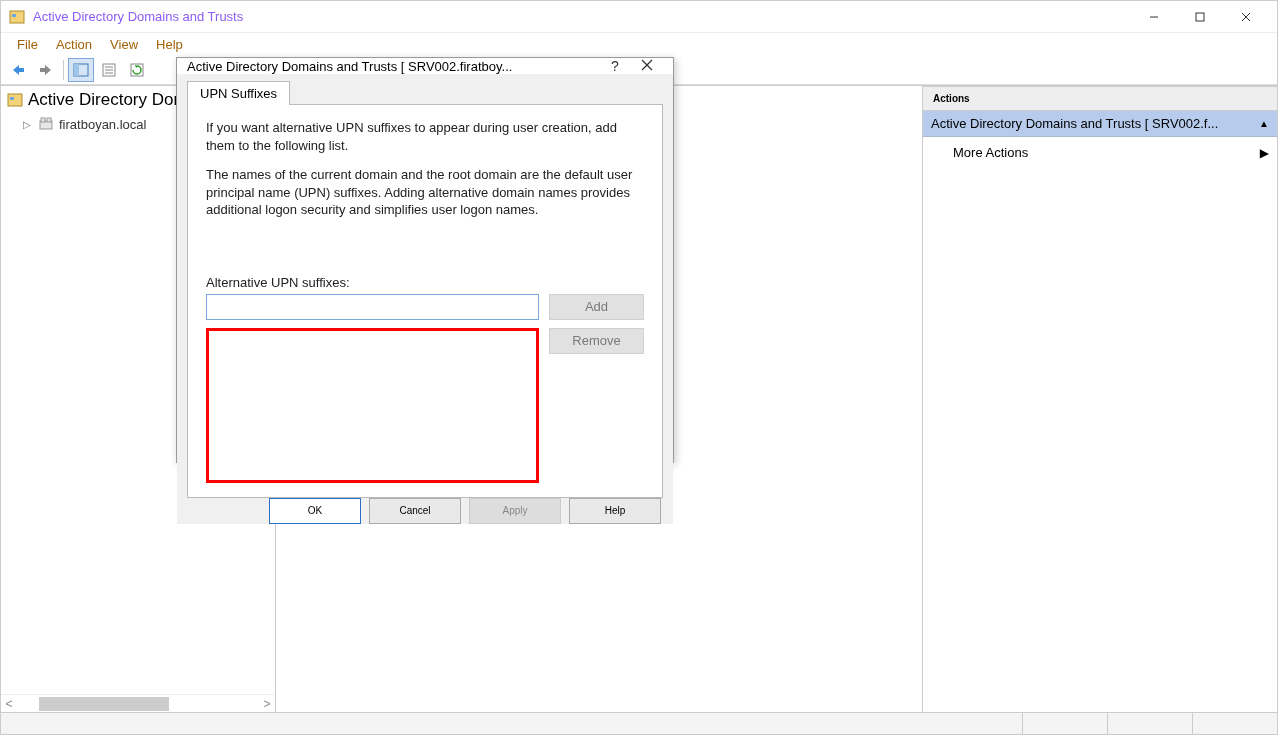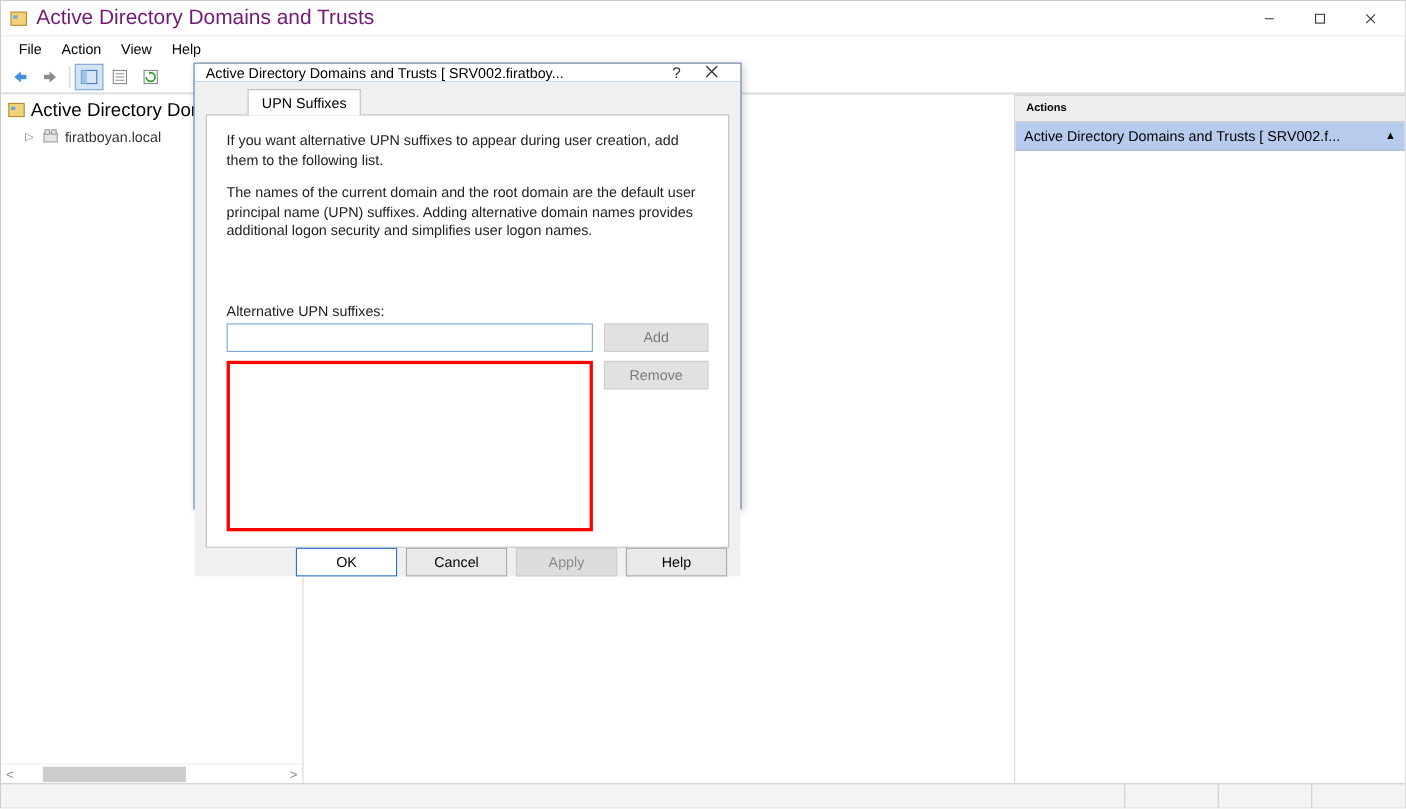--- a/index.html
+++ b/index.html
@@ -4,27 +4,27 @@
 <style>
 * { box-sizing: border-box; font-family: "Segoe UI", Tahoma, sans-serif; }
 body { margin: 0; background: #fff; font-size: 12px; color: #000; width: 1278px; height: 735px; overflow: hidden; position: relative; }
 
 
 .main-window { width: 1278px; height: 735px; border: 1px solid #ccc; background: #fff; display: flex; flex-direction: column; }
 
 
 .titlebar { height: 32px; display: flex; align-items: center; padding: 0 8px; background: #fff; border-bottom: 1px solid #eee; }
 .titlebar .app-icon { width: 16px; height: 16px; margin-right: 8px; }
-.titlebar .title { flex: 1; font-size: 19px; color: #701a75; }
+.titlebar .title { flex: 1; font-size: 13px; color: #8b5cf6; }
 .titlebar .winbtns { display: flex; }
 .titlebar .winbtn { width: 46px; height: 30px; display: flex; align-items: center; justify-content: center; color: #555; }
 
 
 .menubar { height: 22px; display: flex; align-items: center; padding: 0 8px; gap: 2px; }
-.menubar .menuitem { padding: 2px 8px; font-size: 13px; color: #000000; }
+.menubar .menuitem { padding: 2px 8px; font-size: 13px; color: #a16207; }
 
 
 .toolbar { height: 30px; display: flex; align-items: center; padding: 2px 4px; gap: 2px; border-bottom: 1px solid #ddd; }
 .toolbar .tbtn { width: 26px; height: 24px; display: flex; align-items: center; justify-content: center; border: 1px solid transparent; }
 .toolbar .tbtn.highlight { border: 1px solid #7da7d9; background: #d6e5f5; }
 .toolbar .sep { width: 1px; height: 20px; background: #ccc; margin: 0 2px; }
 
 
 .content-row { flex: 1; display: flex; border-top: 1px solid #ccc; }
 .tree-pane { width: 275px; border-right: 1px solid #ccc; display: flex; flex-direction: column; background: #fff; }
@@ -51,31 +51,31 @@
 .statusbar .seg { border-left: 1px solid #ccc; width: 85px; }
 .statusbar .seg:first-child { flex: 1; border-left: none; }
 
 
 .dialog { position: absolute; left: 176px; top: 57px; width: 498px; height: 406px; background: #3b82f6; border: 1px solid #999; box-shadow: 2px 2px 8px rgba(0,0,0,0.2); display: flex; flex-direction: column; }
 .dialog-title { height: 32px; background: #fff; display: flex; align-items: center; padding: 0 10px; font-size: 13px; }
 .dialog-title .dt-text { flex: 1; overflow: hidden; text-overflow: ellipsis; white-space: nowrap; }
 .dialog-title .dt-btn { width: 32px; text-align: center; font-size: 14px; color: #333; }
 
 .dialog-body { flex: 1; padding: 6px 10px 0 10px; background: #f0f0f0; display: flex; flex-direction: column; }
-.tab-strip { display: flex; margin-left: 38px; }
+.tab-strip { display: flex; }
 .tab { background: #fff; border: 1px solid #bbb; border-bottom: none; padding: 4px 12px; font-size: 13px; position: relative; top: 1px; }
 .tab-page { flex: 1; background: #fff; border: 1px solid #bbb; padding: 14px 18px; font-size: 13px; color: #222; display: flex; flex-direction: column; }
 .tab-page p { margin: 0 0 12px 0; line-height: 1.35; }
 .upn-row { display: flex; gap: 10px; margin-bottom: 8px; }
 .upn-input { flex: 1; height: 26px; border: 1px solid #7aa7d8; background: #fff; padding: 2px 4px; }
 .upn-btn { width: 95px; height: 26px; background: #e1e1e1; border: 1px solid #d0d0d0; color: #7a7a7a; font-size: 13px; display:flex; align-items:center; justify-content:center; }
 .upn-list-row { display: flex; gap: 10px; }
 .upn-list { flex: 1; height: 155px; border: 3px solid #ff0000; background: #fff; }
 .dialog-btns { height: 48px; display: flex; align-items: center; justify-content: flex-end; gap: 8px; padding: 0 12px; background: #f0f0f0; }
-.dlg-btn { width: 92px; height: 26px; border: 1px solid #aaa; background: #e9e9e9; font-size: 13px; display:flex; align-items:center; justify-content:center; }
+.dlg-btn { width: 92px; height: 26px; border: 1px solid #aaa; background: #e9e9e9; font-size: 10px; display:flex; align-items:center; justify-content:center; }
 .dlg-btn.primary { border: 1px solid #2a6fc9; background: #fff; }
 .dlg-btn.disabled { color: #888; background: #ddd; border-color: #ccc; }
 </style>
 </head>
 <body>
 
 <div class="main-window">
 
   <div class="titlebar">
     <span class="app-icon">
@@ -177,20 +177,24 @@
     </div>
 
     <div class="center-pane"></div>
 
     <div class="actions-pane">
       <div class="actions-header">Actions</div>
       <div class="actions-row1">
         <span class="txt">Active Directory Domains and Trusts [ SRV002.f...</span>
         <span class="collapse">▲</span>
       </div>
+      <div class="actions-row2">
+        <span>More Actions</span>
+        <span class="more-arrow">▶</span>
+      </div>
     </div>
   </div>
 
   <div class="statusbar">
     <div class="seg"></div>
     <div class="seg"></div>
     <div class="seg"></div>
     <div class="seg"></div>
   </div>
 </div>

